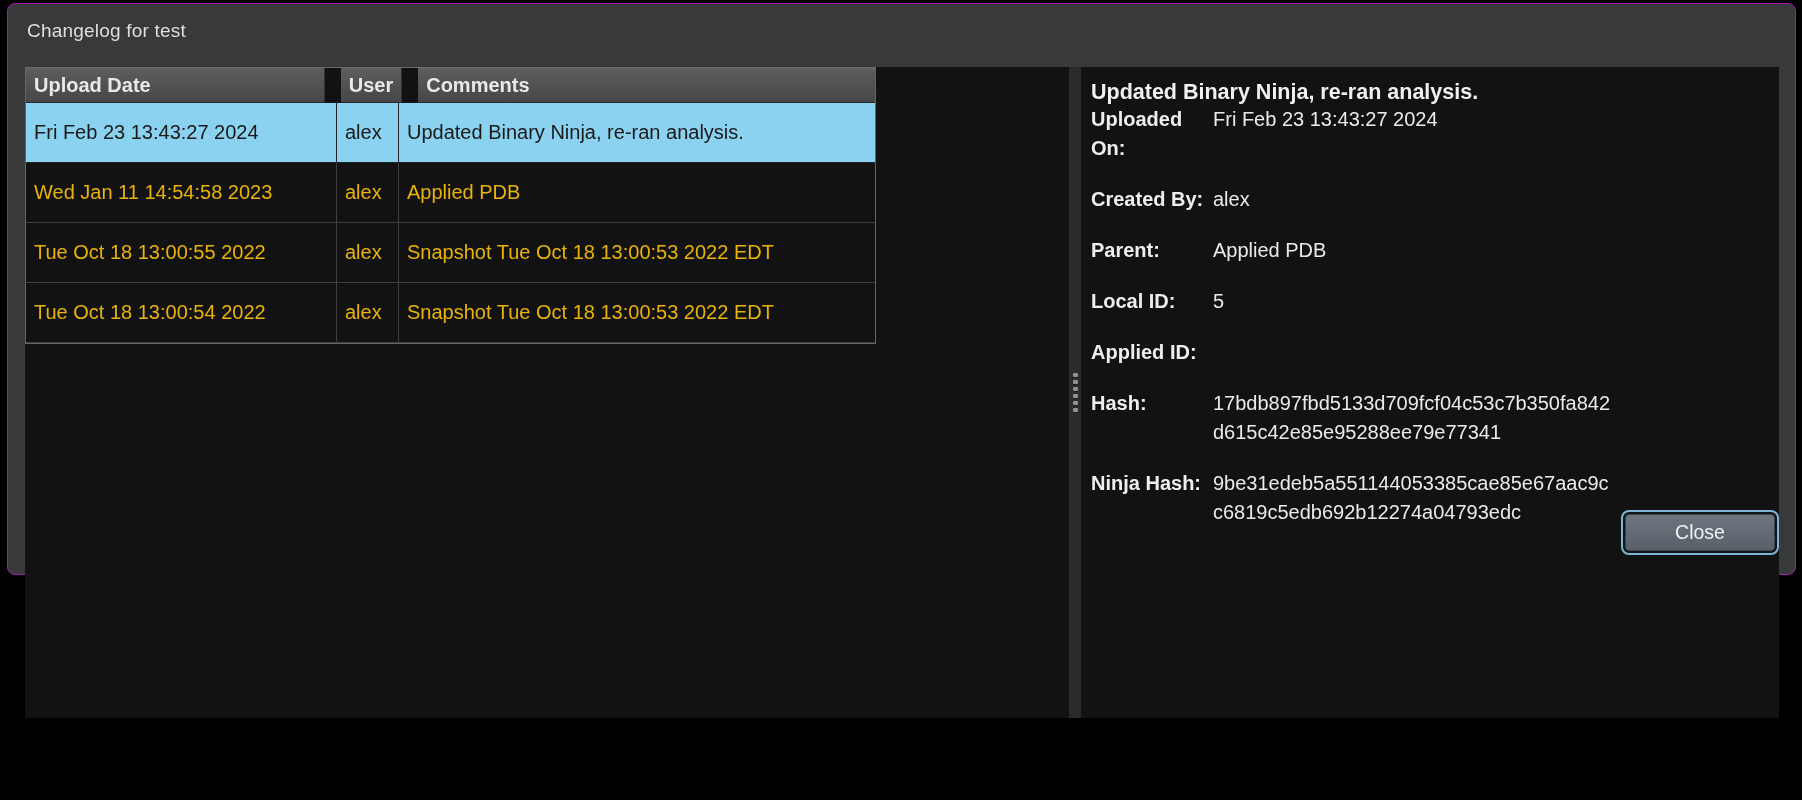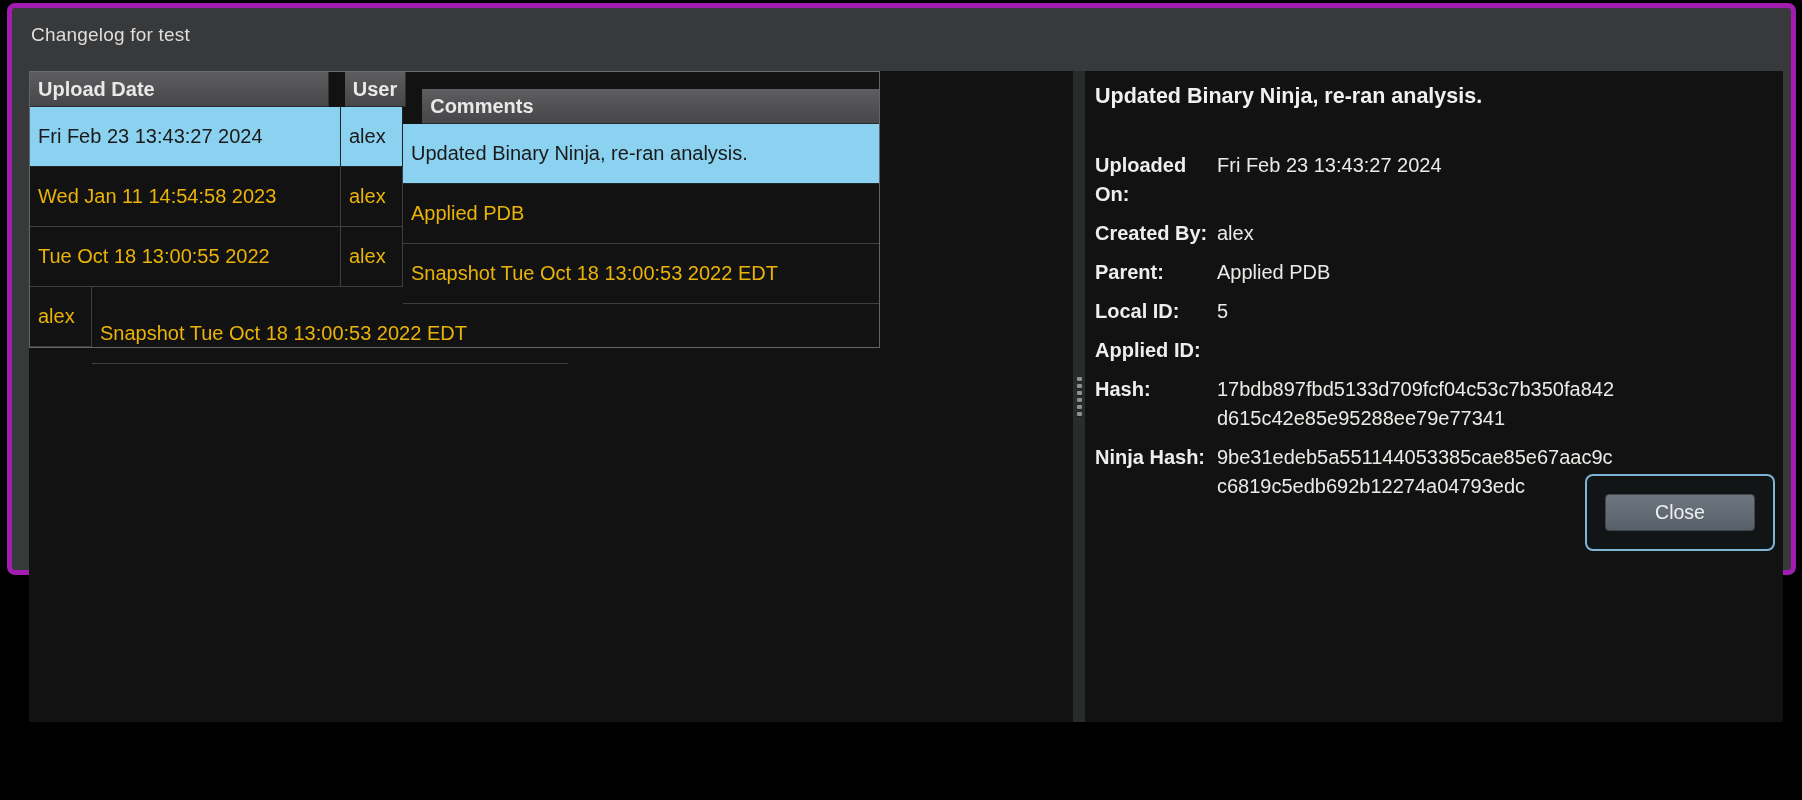--- a/index.html
+++ b/index.html
@@ -1,20 +1,20 @@
 <!DOCTYPE html>
 <html><head>
 <meta charset="utf-8">
 <style>
   * { margin:0; padding:0; box-sizing:border-box; }
   html,body { width:1802px; height:800px; background:#000; overflow:hidden;
               font-family:"Liberation Sans","DejaVu Sans",sans-serif; }
 
   .window { position:absolute; left:7px; top:3px; width:1789px; height:572px;
-            background:#38393b; border:5px solid #a21caf; border-radius:8px; }
+            background:#38393b; border:1px solid #a21caf; border-radius:8px; }
 
   .dialog-title { position:absolute; left:19px; top:16px; font-size:19px;
                   color:#dfdedc; letter-spacing:.2px; }
 
   
   .table-area { position:absolute; left:17px; top:63px; width:1044px; height:651px;
                 background:#121212; }
   .grid { position:absolute; left:0; top:0; width:851px; border:1px solid #646464;
           border-top-color:#6b6b6b; }
   .thead { display:flex; height:35px;gap:16px; }
@@ -22,42 +22,42 @@
         background:linear-gradient(180deg,#5e5e60 0%,#535355 45%,#47474a 100%);
         border-right:1px solid #323234; border-bottom:1px solid #2a2a2c;
         color:#eae8e8; font-size:20px; font-weight:bold; }
   .th:last-child { border-right:none; }
   .tr { display:flex; height:60px; }
   .td { height:60px; display:flex; align-items:center; padding:0 8px;
         border-right:1px solid #3f3f3f; border-bottom:1px solid #3f3f3f;
         color:#eab308; font-size:20px; white-space:nowrap; overflow:hidden; }
   .td:last-child { border-right:none; }
   .tr.selected .td { color:#191919; border-right-color:#1d2326; border-bottom-color:#20272b; }
-  .c0 { width:311px; } .c1 { width:62px;text-align:center; } .c2 { width:476px;margin-top:17px; }
+  .c0 { width:311px; } .c1 { width:62px;text-align:center; } .c2 { width:476px; }
 
   
   .splitter { position:absolute; left:1061px; top:63px; width:12px; height:651px;
               background:#292b2c; display:flex; flex-direction:column;
               align-items:center; justify-content:center; gap:3px; }
   .grip-dot { width:5px; height:4px; background:#8d9193; border-radius:1px;
               box-shadow:0 1px 0 #1c1d1e; }
 
   
   .details { position:absolute; left:1073px; top:63px; width:698px; height:651px;
              background:#121212; padding:12px 14px 0 10px; color:#ecebe8; }
   .details-heading { font-size:21.5px; font-weight:bold; line-height:26px;
                      color:#f1f0ee; }
-  .fields { margin-top:42px; display:flex; flex-direction:column; gap:10px; }
+  .fields { display:flex; flex-direction:column; gap:22px; }
   .field { display:flex; font-size:20px; line-height:29px; }
   .fl { width:122px; flex:0 0 122px; font-weight:bold; color:#f0eeec; }
   .fv { max-width:405px; word-break:break-all; color:#eceae7; }
 
   
   .close-ring { position:absolute; right:16px; bottom:19px; border:2px solid #7cb5d6;
-                border-radius:8px; padding:18px; background:rgba(20,40,50,.15); }
+                border-radius:8px; padding:2px; background:rgba(20,40,50,.15); }
   .close-btn { display:block; width:150px; height:37px; border-radius:4px;
                background:linear-gradient(180deg,#6d757e 0%,#646c75 45%,#576069 100%);
                border:1px solid #3f464c; color:#eff0f1; font-size:19.5px;
                font-family:inherit; cursor:pointer; }
 </style>
 </head>
 <body>
 
 <div class="window">
 
@@ -80,20 +80,21 @@
             <div class="td c0">Wed Jan 11 14:54:58 2023</div>
             <div class="td c1">alex</div>
             <div class="td c2">Applied PDB</div>
           </div>
           <div class="tr">
             <div class="td c0">Tue Oct 18 13:00:55 2022</div>
             <div class="td c1">alex</div>
             <div class="td c2">Snapshot Tue Oct 18 13:00:53 2022 EDT</div>
           </div>
           <div class="tr">
+            <div class="td c0">Tue Oct 18 13:00:54 2022</div>
             <div class="td c1">alex</div>
             <div class="td c2">Snapshot Tue Oct 18 13:00:53 2022 EDT</div>
           </div>
         </div>
     </div>
   </div>
 
   <div class="splitter">
     <span class="grip-dot"></span>
     <span class="grip-dot"></span>

